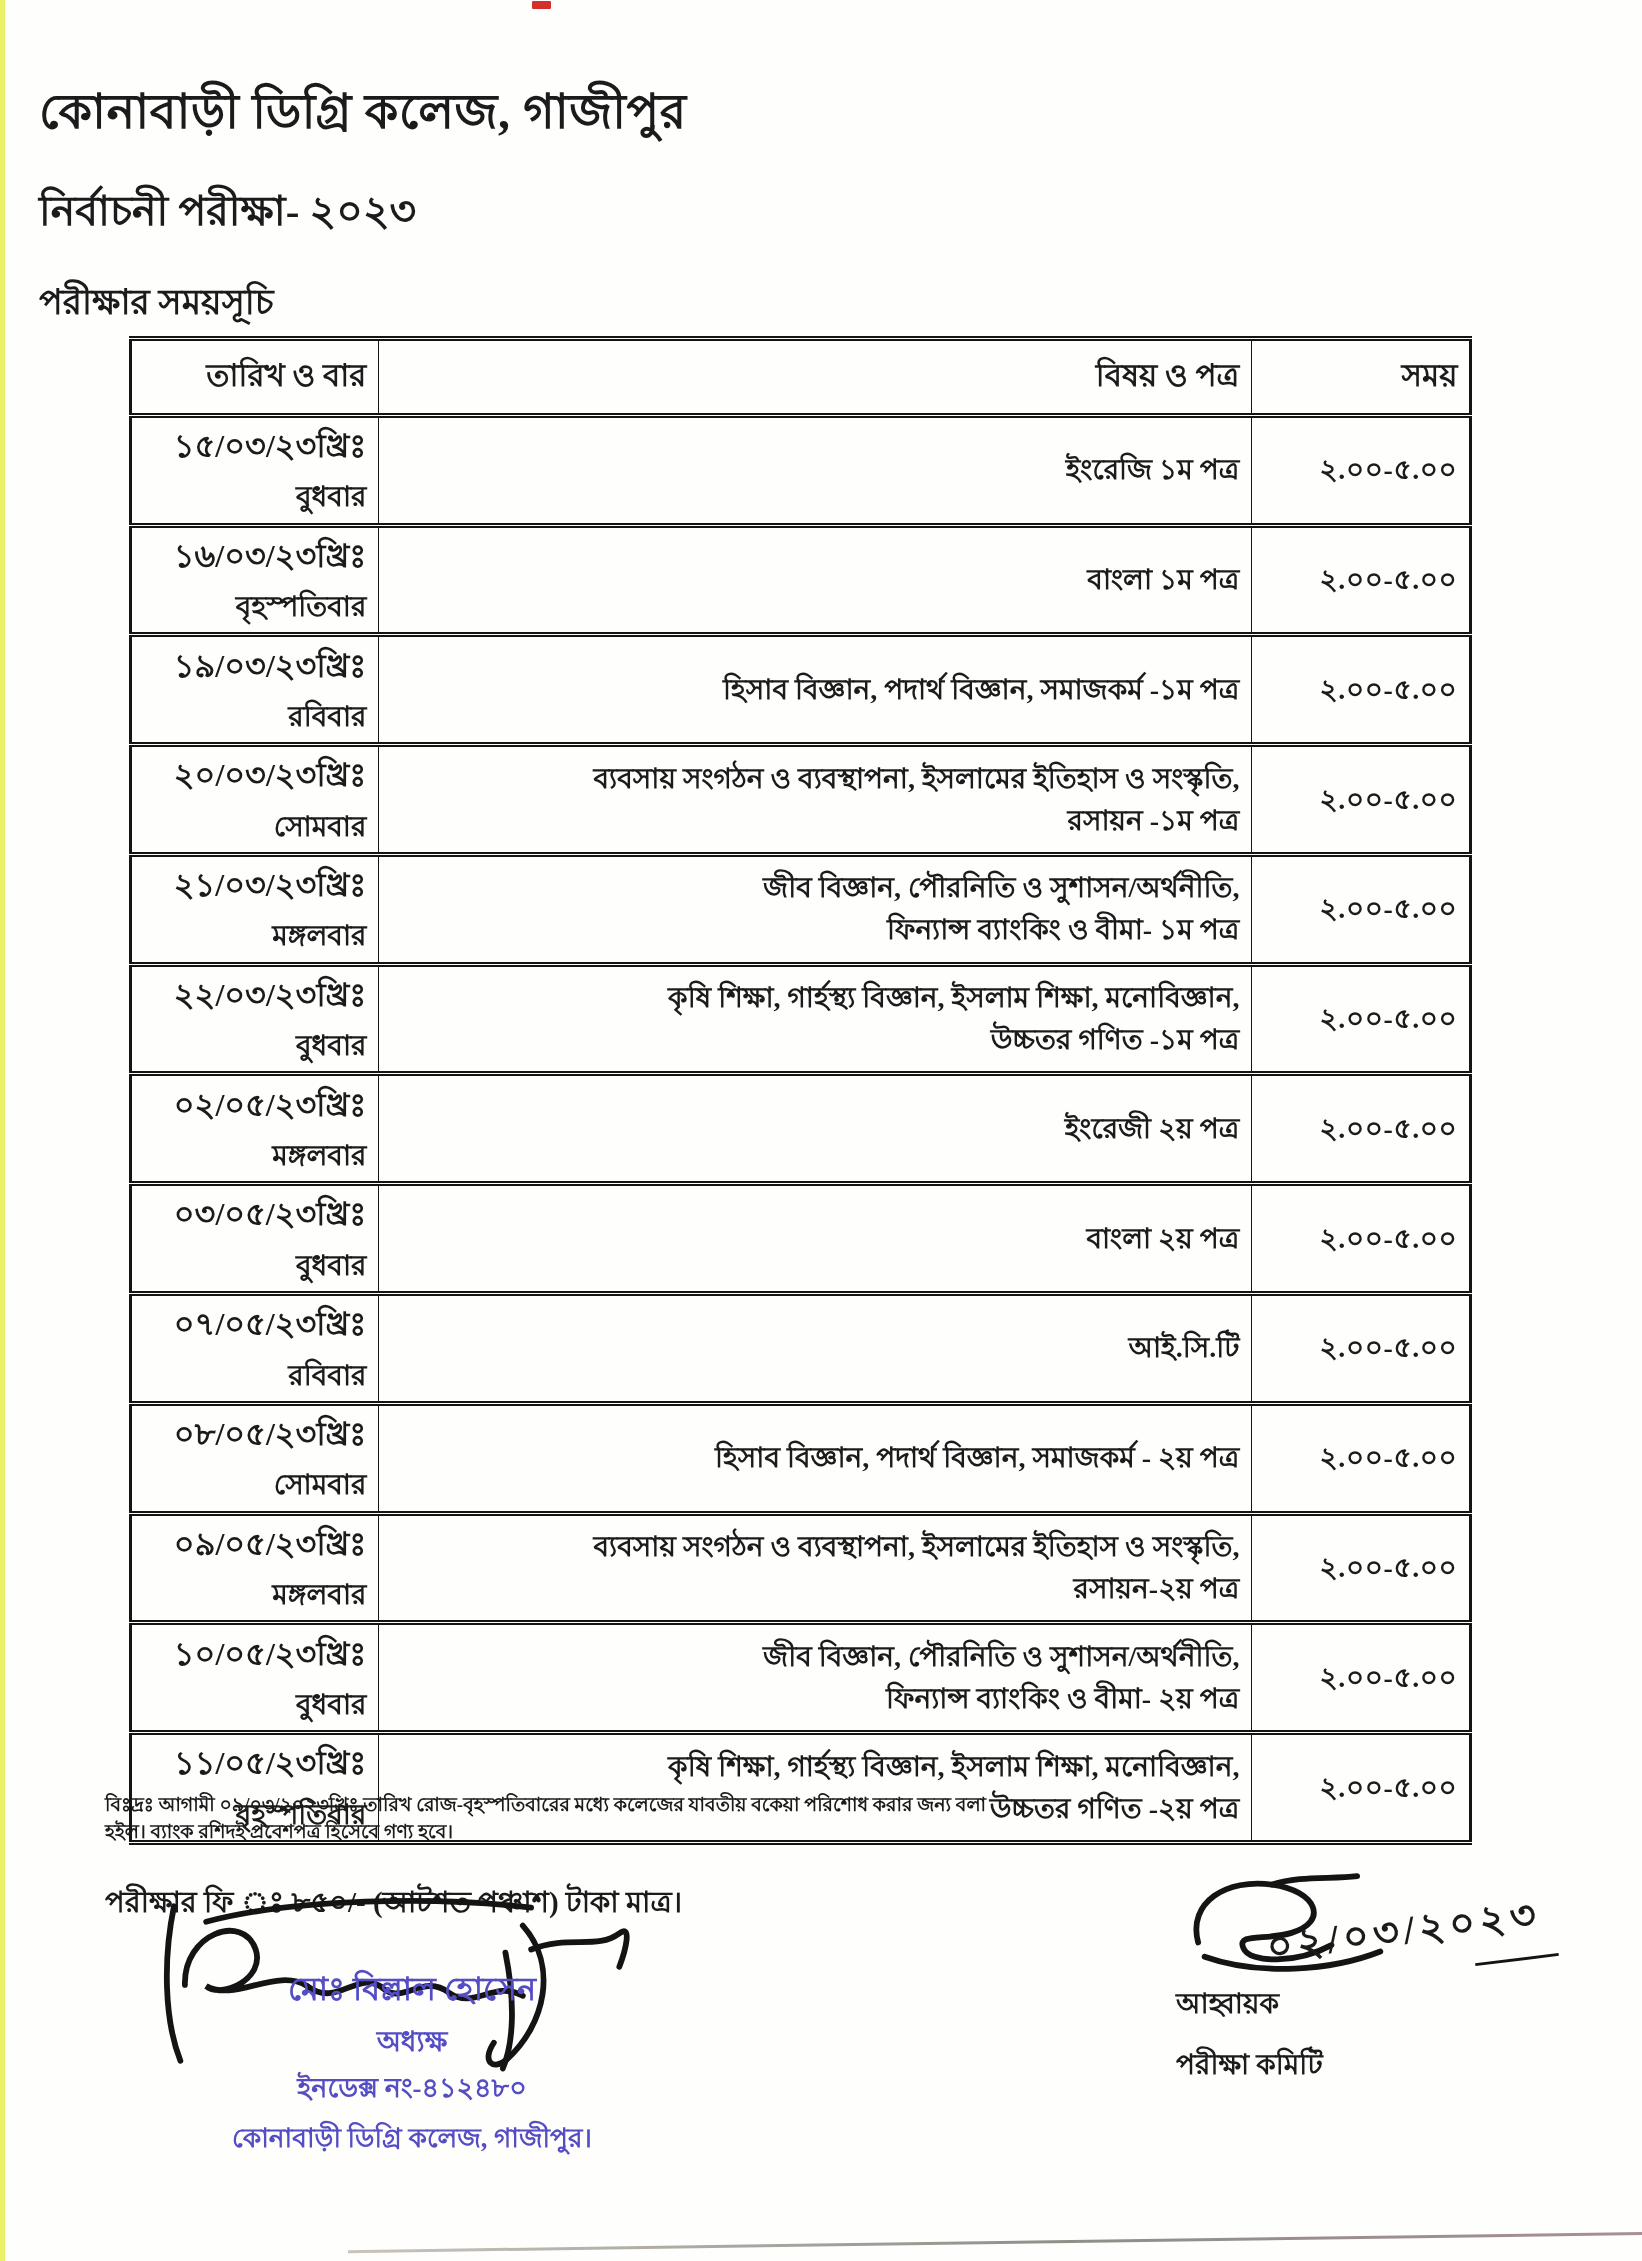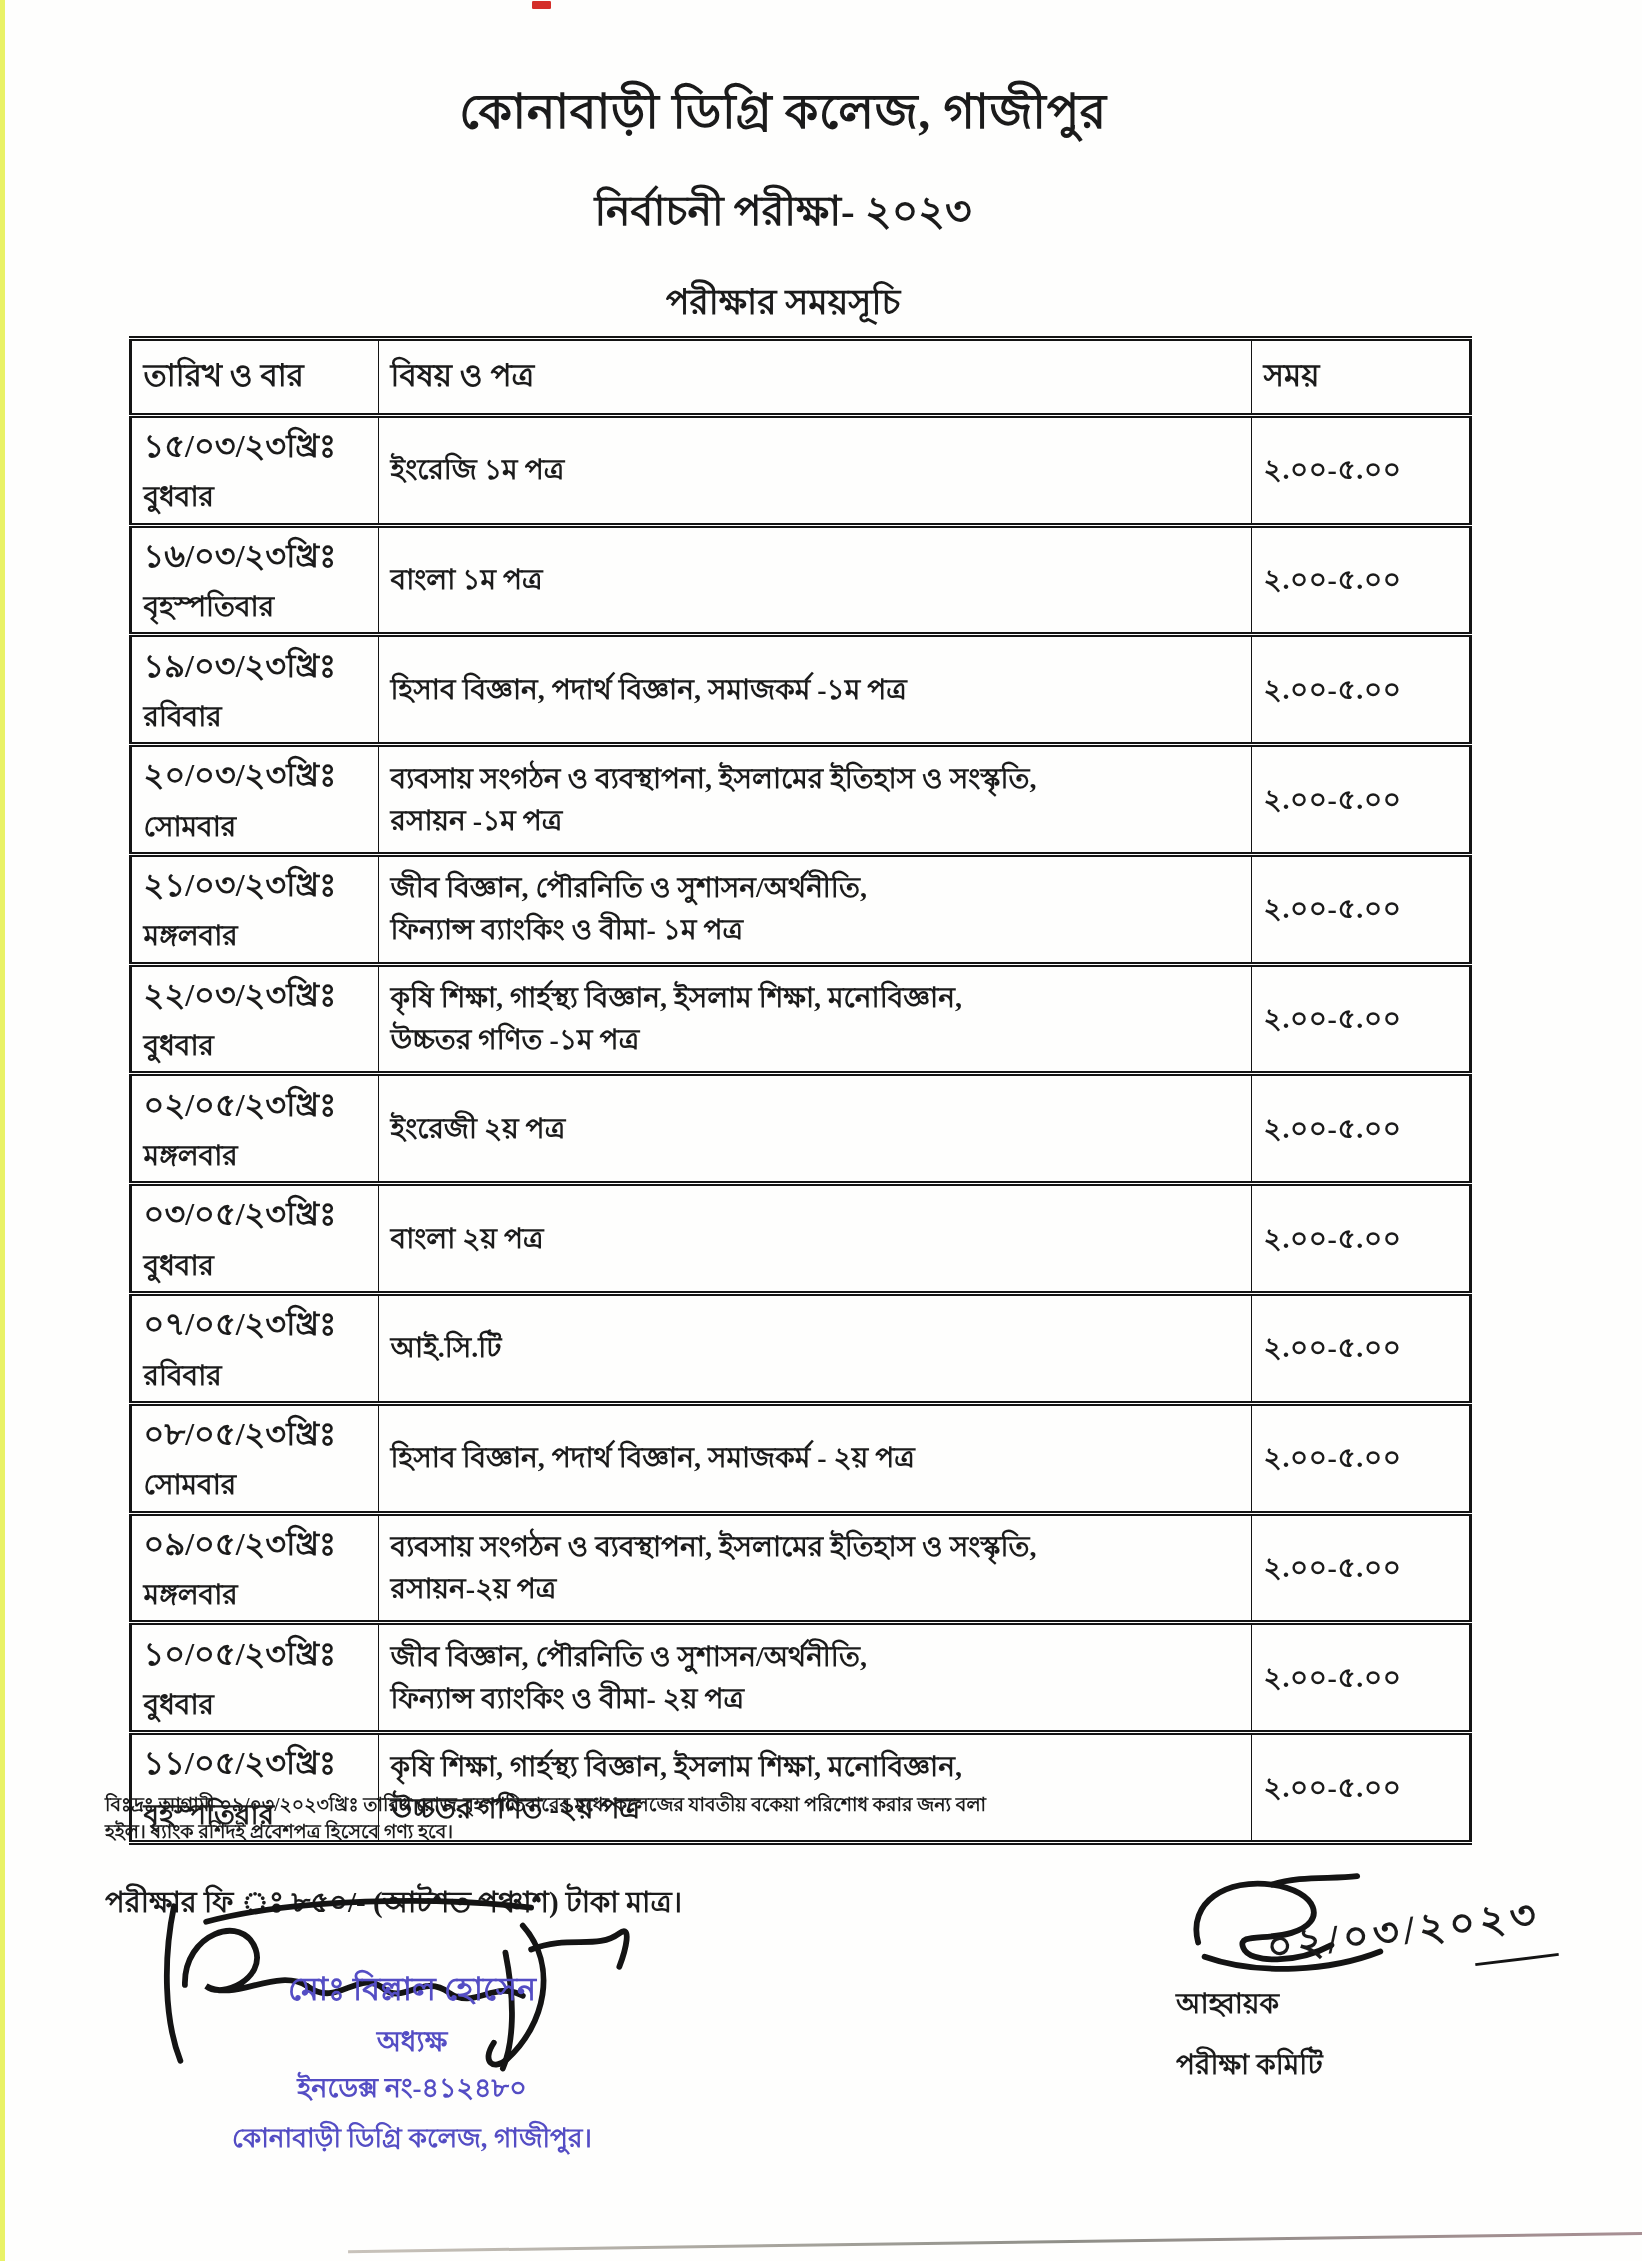--- a/index.html
+++ b/index.html
@@ -7,34 +7,34 @@
     position:relative; width:1643px; height:2261px;
     background:#fefefd; overflow:hidden;
     font-family:"Liberation Serif","DejaVu Serif",serif;
     color:#1b1b1b;
   }
   .edge-left   { position:absolute; left:0; top:0; width:4.5px; height:2261px; background:#e9f266; }
   .edge-bottom { position:absolute; left:348px; bottom:17px; width:1308px; height:3.2px;
                  background:linear-gradient(90deg,#c9c3bb,#8f8f88 55%,#a88f93); transform:rotate(-0.8deg); }
   .red-mark    { position:absolute; left:532px; top:1.3px; width:19.3px; height:7.7px; background:#d42f2a; border-radius:1.3px; }
 
-  .titles { position:absolute; top:75px; left:39px; width:1488px; text-align:center; font-weight:bold; }
+  .titles { position:absolute; top:75px; left:39px; width:1488px; text-align:left; font-weight:bold; }
   .t1 { font-size:48px; letter-spacing:0.6px; }
   .t2 { font-size:41px; margin-top:24.5px; }
   .t3 { font-size:35px; margin-top:27px; }
 
   table.exam {
     position:absolute; left:129px; top:336px; width:1340px;
     border-collapse:collapse; table-layout:fixed;
     border-left:3.2px solid #141414; border-right:3.2px solid #141414;
   }
   .exam th, .exam td {
     border-left:1.9px solid #141414; border-right:1.9px solid #141414;
     border-top:5.2px double #141414; border-bottom:5.2px double #141414;
-    vertical-align:middle; text-align:left; font-weight:bold;
+    vertical-align:middle; text-align:right; font-weight:bold;
     padding:3.9px 11.6px; overflow:hidden;
   }
   .exam th { height:64px; font-size:31px; }
   .exam td { height:97px; font-size:28px; line-height:1.5; }
   .date-line { font-size:32px; }
   .day-line  { font-size:28px; margin-top:6.4px; }
   .subject   { white-space:pre-line; }
   .time-cell { font-size:30px; letter-spacing:0.6px; }
 
   .note-block { position:absolute; left:105px; top:1792px; width:1450px;

